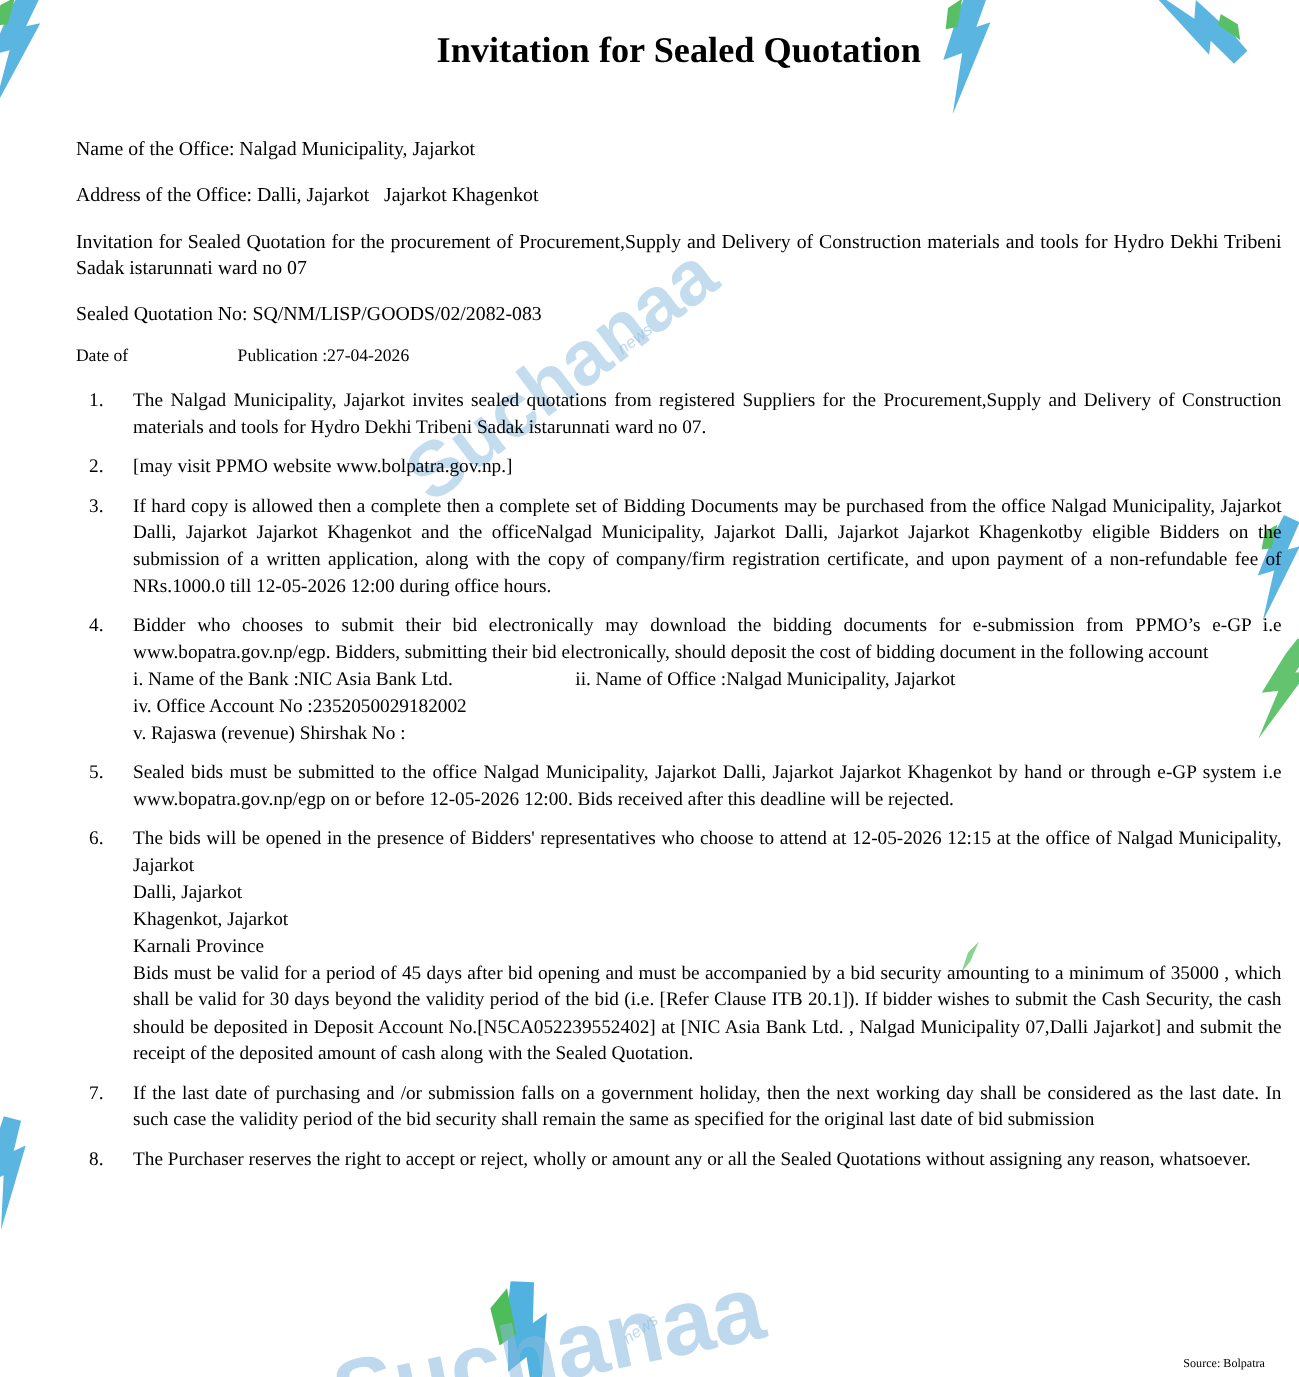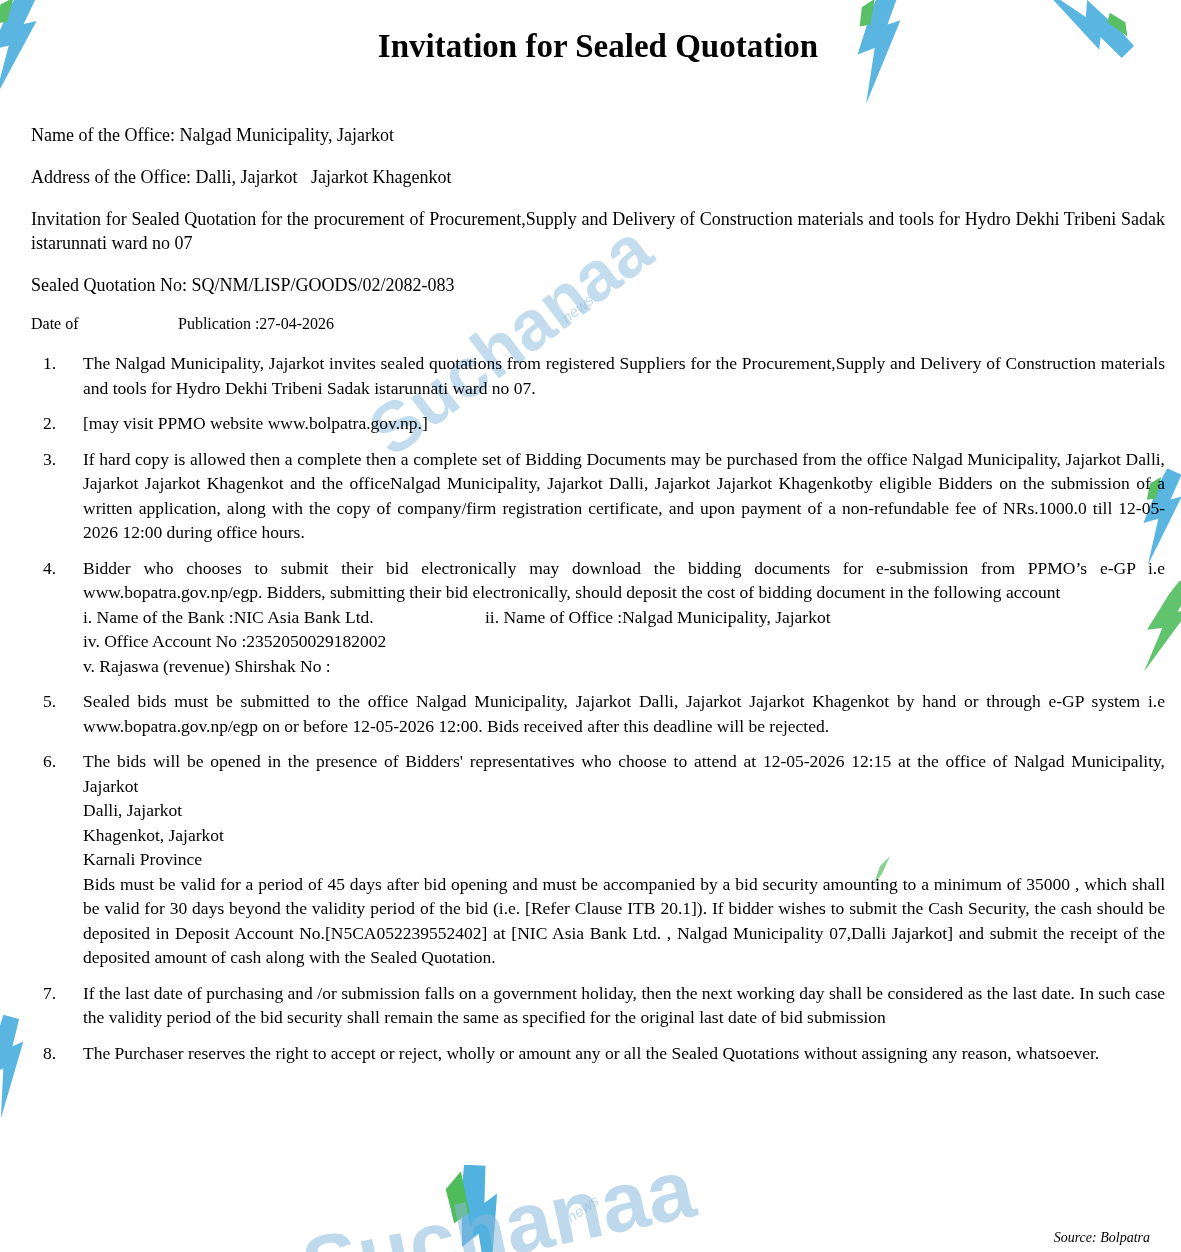--- a/index.html
+++ b/index.html
@@ -1,40 +1,40 @@
 <!DOCTYPE html>
 <html><head>
 <meta charset="utf-8">
 <style>
   html,body{margin:0;padding:0;}
   body{
     width:1181px;height:1252px;position:relative;overflow:hidden;
     background:#ffffff;color:#000;
     font-family:"Liberation Serif", serif;
   }
-  .content{position:absolute;inset:0;padding:20px 16px 0 31px;z-index:2;box-sizing:border-box;}
+  .content{position:absolute;inset:0;padding:20px 16px 0 31px;z-index:2;box-sizing:border-box;margin-left:38px;}
   .title{
     text-align:center;font-size:33px;font-weight:bold;margin:8px 0 58px 0;
     font-family:"Liberation Serif", serif;
   }
   .hdr p{font-size:18px;line-height:24px;margin:0 0 18px 0;}
   .hdr .wrapjust{text-align:justify;}
   .addr{white-space:pre-wrap;}
   .dateline{display:flex;font-size:16px;margin:0 0 18px 0;}
   .dateline .dlabel{width:147px;flex:none;}
   .items{margin-top:6px;}
   .item{display:flex;margin-bottom:11px;font-size:17.5px;line-height:24.5px;}
   .num{width:52px;flex:none;padding-left:12px;box-sizing:border-box;}
   .ibody{flex:1;min-width:0;}
   .para{margin:0;text-align:justify;}
   .line{margin:0;text-align:left;}
   .bank-row{display:flex;}
   .bank-left{width:402px;flex:none;}
   .source{
-    position:absolute;right:31px;bottom:6px;font-style:italic;font-size:14px;
+    position:absolute;right:31px;bottom:6px;font-size:11px;
     z-index:3;
   }
   
   .wm{
     position:absolute;z-index:1;font-family:"Liberation Sans", sans-serif;
     font-weight:bold;opacity:0.5;white-space:nowrap;pointer-events:none;
   }
   .wm-top{left:300px;top:300px;width:420px;text-align:center;font-size:70px;transform:rotate(-37deg);}
   .wm-bottom{left:300px;top:1180px;font-size:84px;transform:rotate(-12deg);opacity:0.55;}
   .wm-tag{

